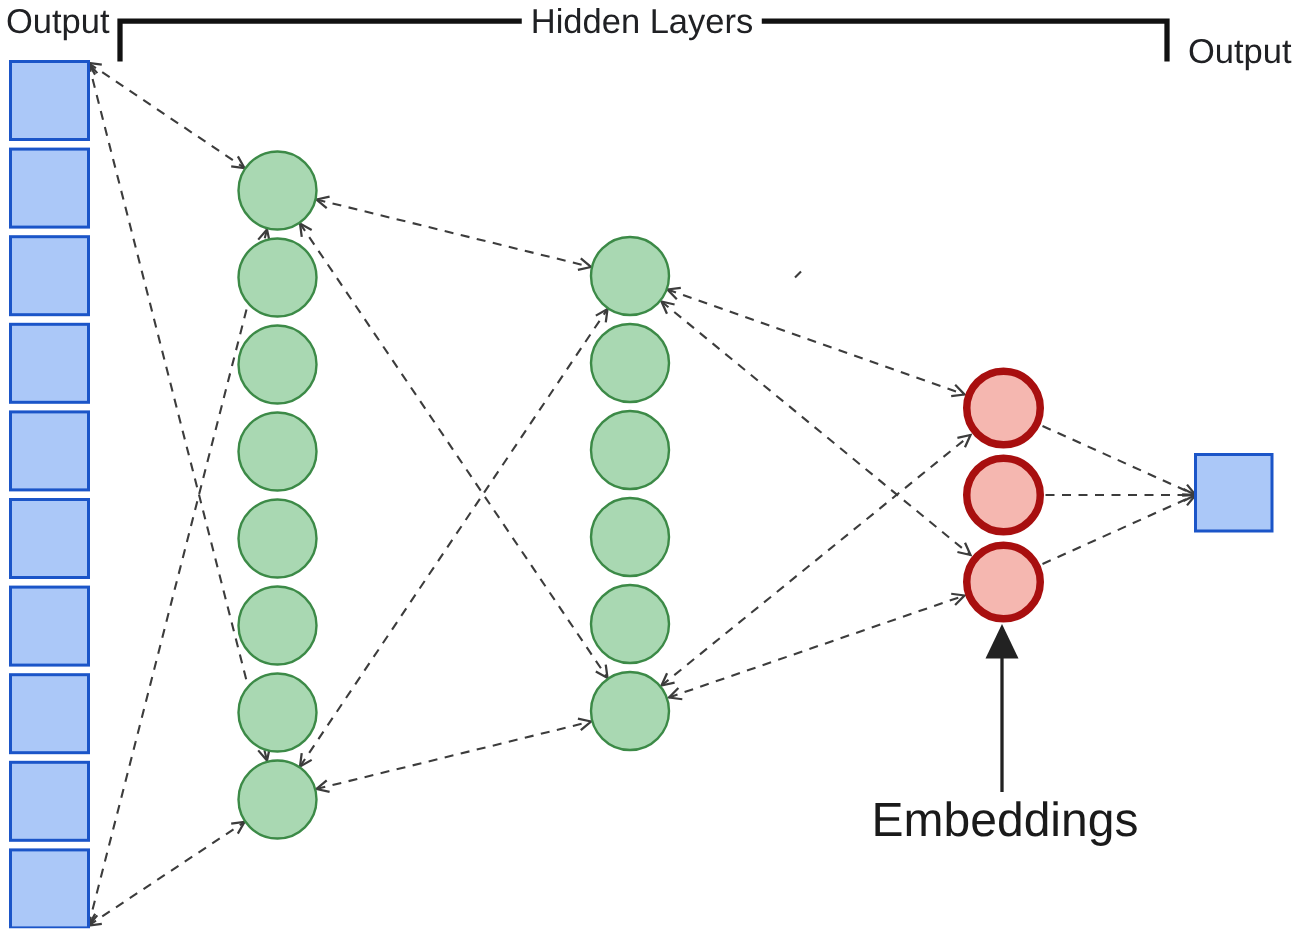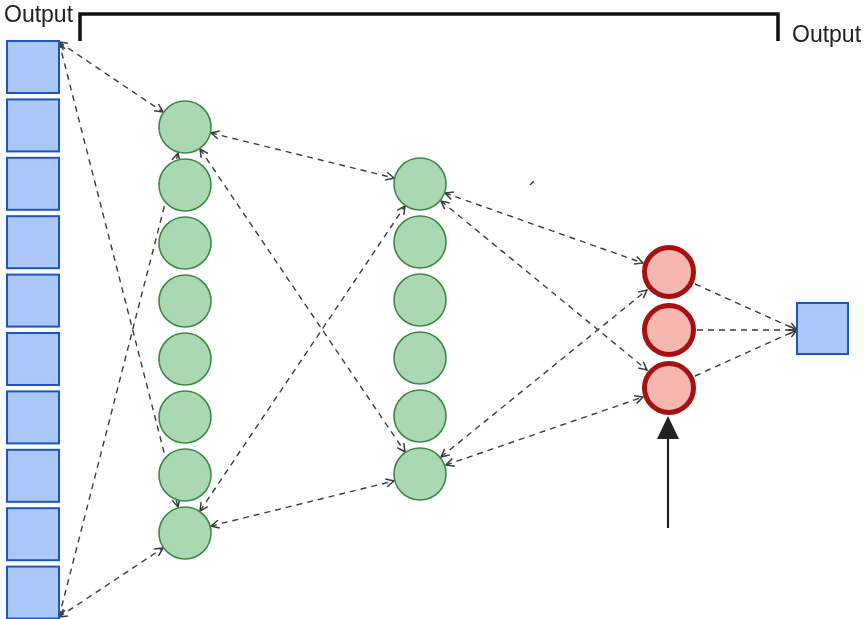--- a/index.html
+++ b/index.html
@@ -74,14 +74,16 @@
       <circle cx="420" cy="358" r="26" fill="#a9d8b2" stroke="#3c8a47" stroke-width="1.6"></circle>
       <circle cx="420" cy="416" r="26" fill="#a9d8b2" stroke="#3c8a47" stroke-width="1.6"></circle>
       <circle cx="420" cy="474" r="26" fill="#a9d8b2" stroke="#3c8a47" stroke-width="1.6"></circle>
       <circle cx="669" cy="272" r="24.5" fill="#f5b7b0" stroke="#a80f0f" stroke-width="5"></circle>
       <circle cx="669" cy="330" r="24.5" fill="#f5b7b0" stroke="#a80f0f" stroke-width="5"></circle>
       <circle cx="669" cy="388" r="24.5" fill="#f5b7b0" stroke="#a80f0f" stroke-width="5"></circle>
       <rect x="797" y="303" width="51" height="51" fill="#abc8f8" stroke="#1b55c8" stroke-width="2"></rect>
     </svg>
 
   <div class="layer-label" id="input-label">Output</div>
+  <div class="layer-label" id="hidden-layers-label">Hidden Layers</div>
   <div class="layer-label" id="output-label">Output</div>
+  <div id="embeddings-label">Embeddings</div>
 </div>
 
 </body></html>

